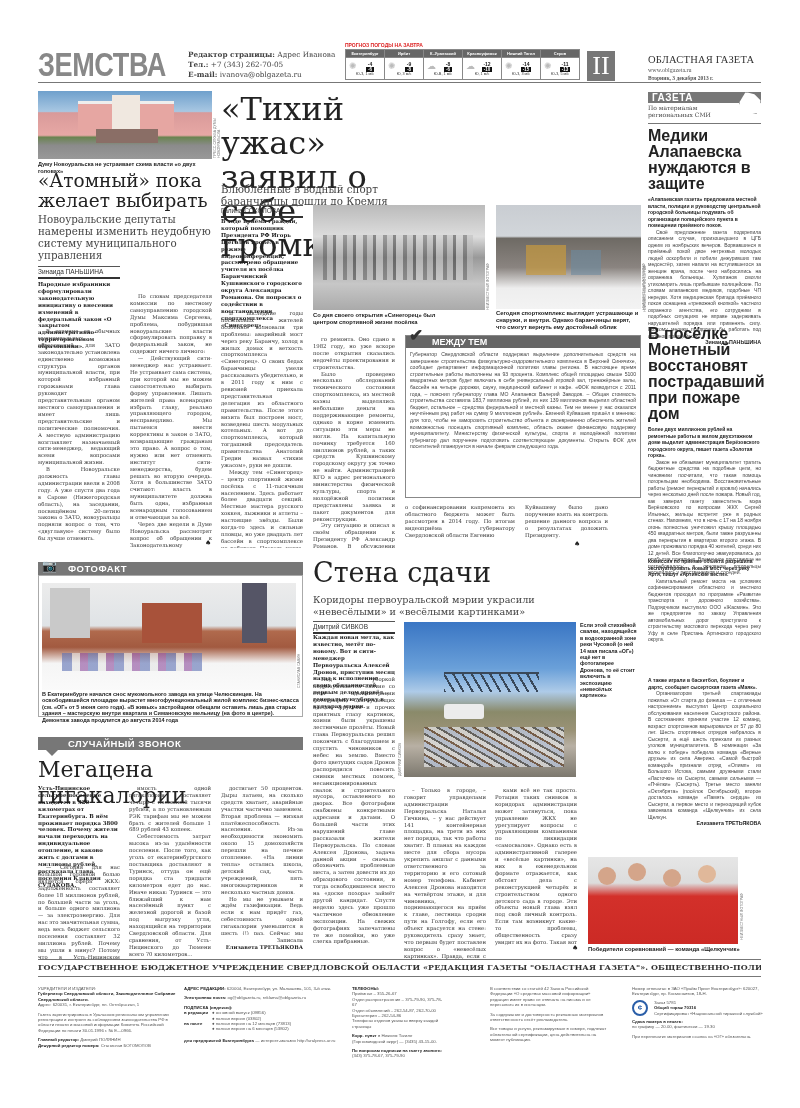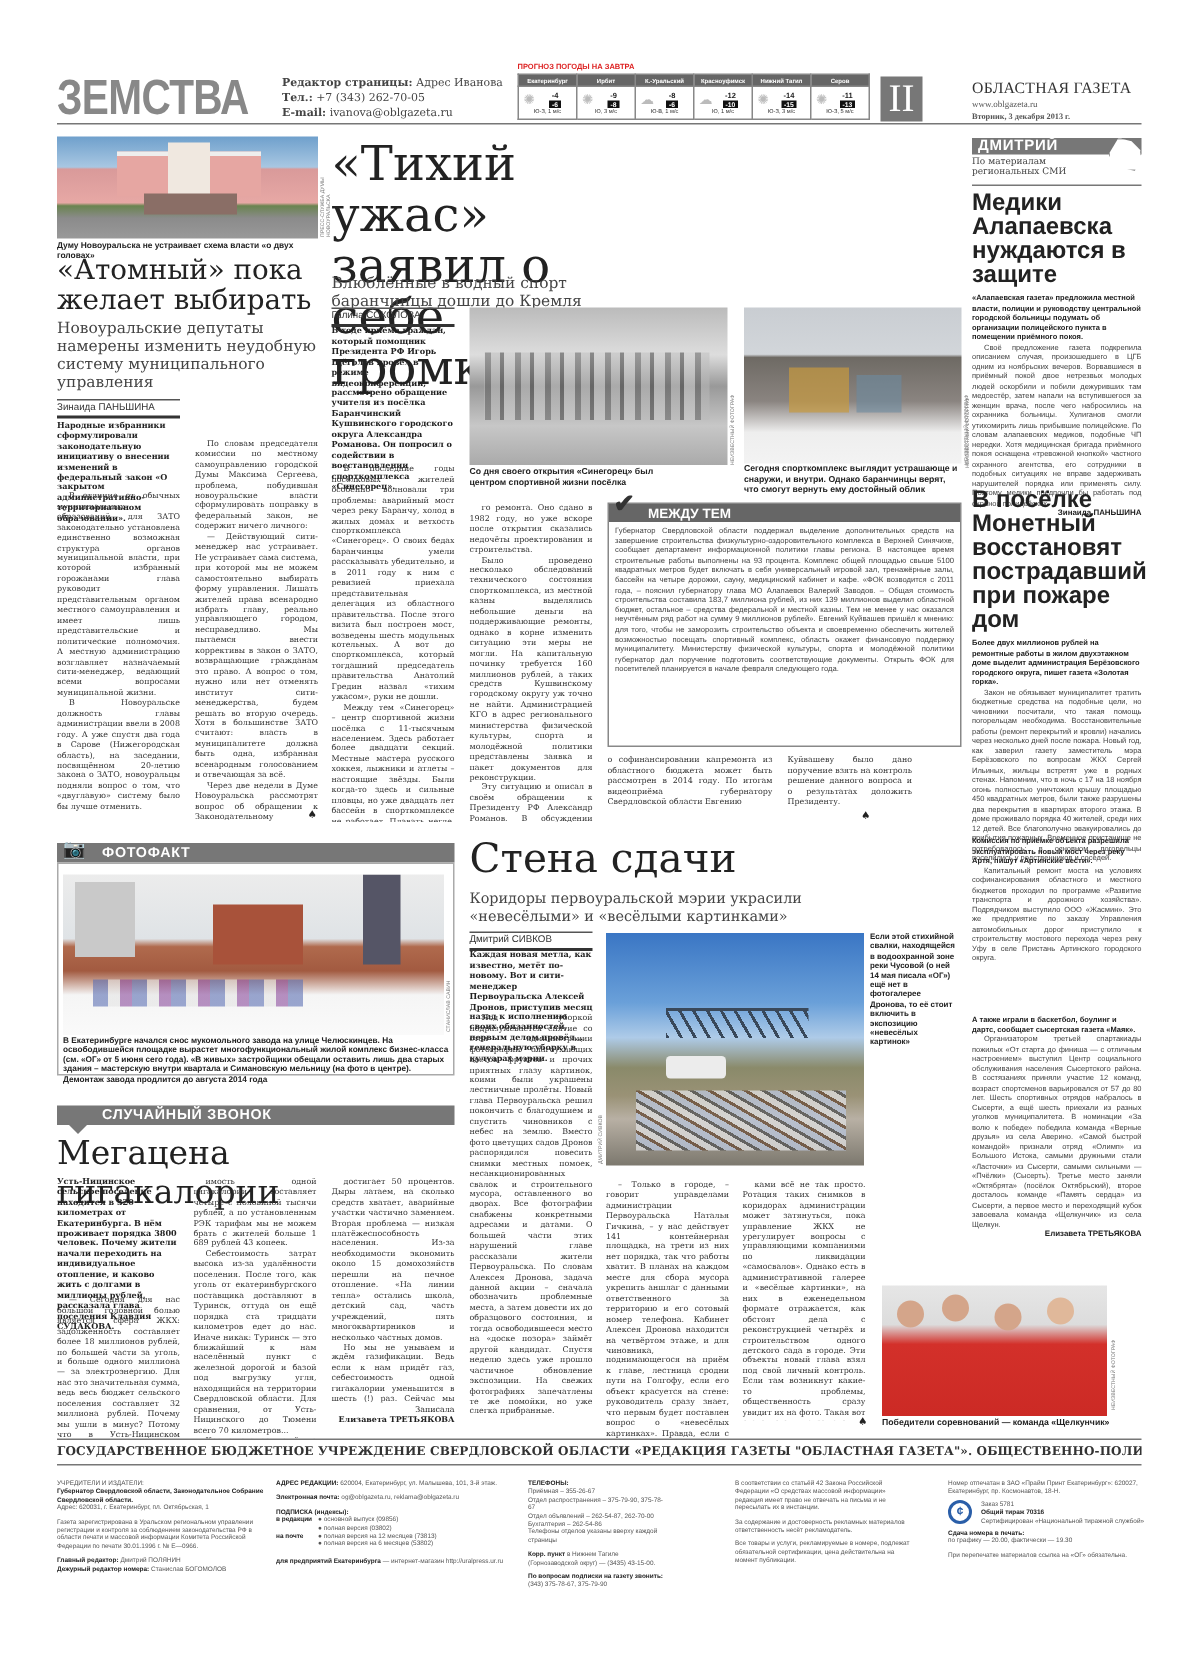--- a/index.html
+++ b/index.html
@@ -216,21 +216,21 @@
 <div class="abs photo" style="left:588px;top:857px;width:150px;height:87px;background:linear-gradient(180deg,#e6e6e6 0%,#dcdcdc 30%,#d3302a 45%,#cc2a25 100%)">
   <div style="position:absolute;left:10px;top:10px;width:18px;height:18px;border-radius:50%;background:#d4a58a"></div>
   <div style="position:absolute;left:40px;top:6px;width:18px;height:18px;border-radius:50%;background:#d4a58a"></div>
   <div style="position:absolute;left:75px;top:12px;width:18px;height:18px;border-radius:50%;background:#d4a58a"></div>
   <div style="position:absolute;left:110px;top:8px;width:18px;height:18px;border-radius:50%;background:#e0b89a"></div>
 </div>
 <div class="abs credit" style="left:740px;top:890px;height:50px">НЕИЗВЕСТНЫЙ ФОТОГРАФ</div>
 <div class="abs caption" style="left:588px;top:946px;width:160px">Победители соревнований — команда «Щелкунчик»</div>
 
 <div class="abs" style="left:648px;top:92px;width:113px;height:32px;border-bottom:1px solid #777">
-  <div class="section-bar" style="height:11px;font-size:10px;line-height:11px;padding-left:4px">ДМИТРИЙ</div>
+  <div class="section-bar" style="height:11px;font-size:10px;line-height:11px;padding-left:4px">ГАЗЕТА</div>
   <div style="position:absolute;right:0;top:0;width:22px;height:22px;background:#fff;clip-path:polygon(30% 0,70% 10%,100% 40%,80% 100%,20% 85%,0 50%);border:1px solid #999"></div>
   <div class="serif" style="font-size:6px;line-height:7px;color:#444;width:72px;margin-top:1px">По материалам региональных СМИ</div>
 </div>
 
 <div class="abs" style="left:648px;top:128px;width:113px">
   <div class="rt-head">Медики Алапаевска нуждаются в защите</div>
   <div class="rt-lead" style="margin-top:4px">«Алапаевская газета» предложила местной власти, полиции и руководству центральной городской больницы подумать об организации полицейского пункта в помещении приёмного покоя.</div>
   <div class="rt-body" style="text-indent:8px">Своё предложение газета подкрепила описанием случая, произошедшего в ЦГБ одним из ноябрьских вечеров. Ворвавшиеся в приёмный покой двое нетрезвых молодых людей оскорбили и побили дежуривших там медсестёр, затем напали на вступившегося за женщин врача, после чего набросились на охранника больницы. Хулиганов смогли утихомирить лишь прибывшие полицейские. По словам алапаевских медиков, подобные ЧП нередки. Хотя медицинская бригада приёмного покоя оснащена «тревожной кнопкой» частного охранного агентства, его сотрудники в подобных ситуациях не вправе задерживать нарушителей порядка или применять силу. Поэтому медики предпочли бы работать под охраной полицейских.</div>
   <div class="rt-sign">Зинаида ПАНЬШИНА</div>
 </div>

